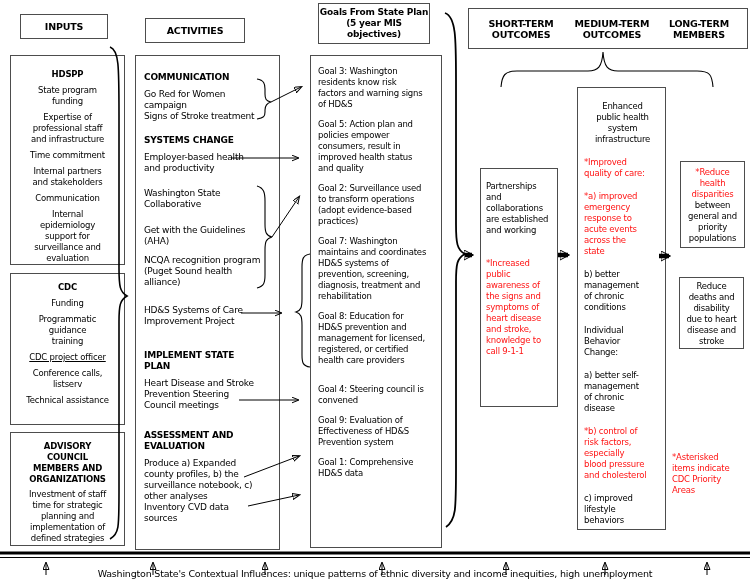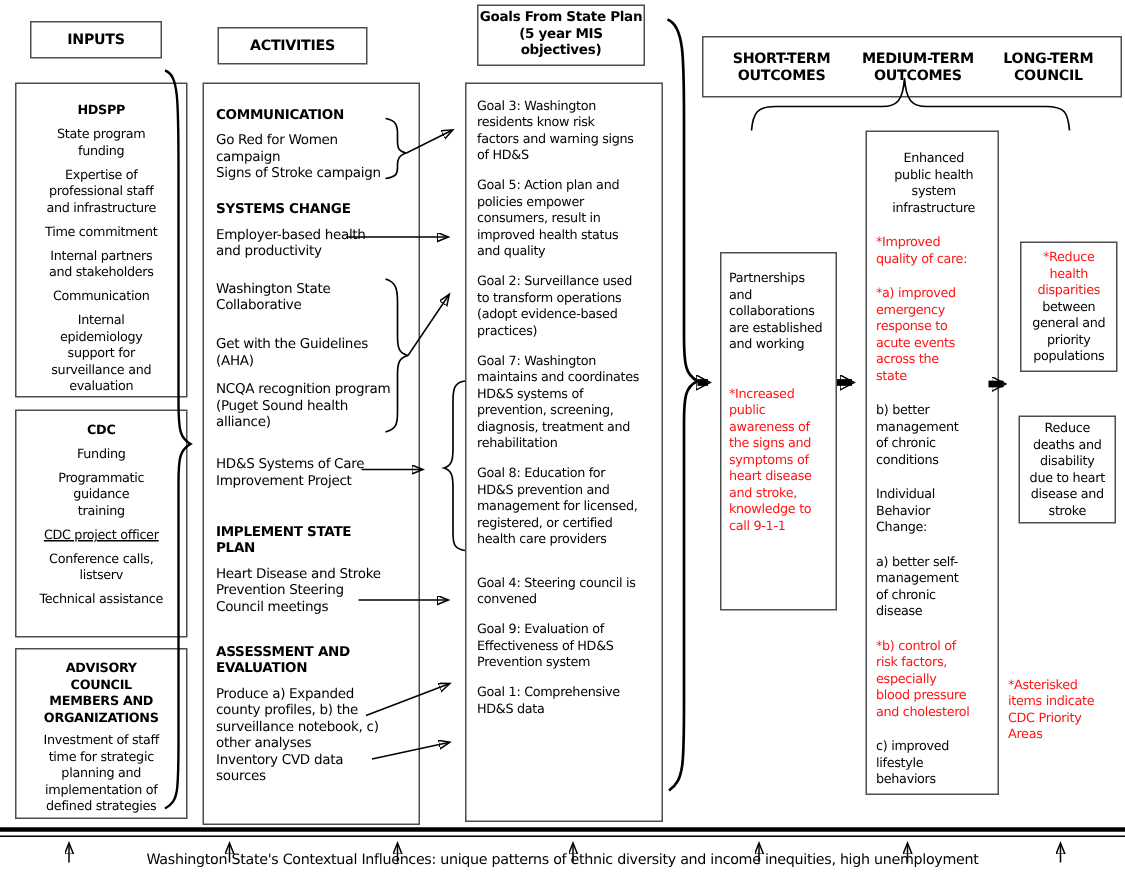--- a/index.html
+++ b/index.html
@@ -27,27 +27,27 @@
     <span class="t">INPUTS</span>
   </div>
   <div class="abs hdrbox" style="left:145px;top:18px;width:100px;height:25px;">
     <span class="t">ACTIVITIES</span>
   </div>
   <div class="abs hdrbox" style="left:318px;top:3px;width:112px;height:41px;font-weight:bold;font-size:9px;">
     <span class="t">Goals From State Plan
 (5 year MIS
 objectives)</span>
   </div>
-  <div class="abs hdrbox" style="left:468px;top:24px;width:280px;height:41px;justify-content:space-between;padding:0 10px;">
+  <div class="abs hdrbox" style="left:468px;top:8px;width:280px;height:41px;justify-content:space-between;padding:0 10px;">
     <span class="t" style="width:86px;">SHORT-TERM
 OUTCOMES</span>
     <span class="t" style="width:100px;">MEDIUM-TERM
 OUTCOMES</span>
     <span class="t" style="width:78px;">LONG-TERM
-COUNCIL</span>
+MEMBERS</span>
   </div>
 
   <div class="abs box small ctr" style="left:10px;top:55px;width:115px;height:210px;padding:13px 8px 0;">
     <div class="bold t">HDSPP</div>
     <div class="t" style="margin-top:5px;">State program
 funding</div>
     <div class="t" style="margin-top:5px;">Expertise of
 professional staff
 and infrastructure</div>
     <div class="t" style="margin-top:5px;">Time commitment</div>
@@ -82,21 +82,21 @@
 time for strategic
 planning and
 implementation of
 defined strategies</div>
   </div>
 
   <div class="abs box" style="left:135px;top:55px;width:145px;height:495px;padding:16px 8px 0;">
     <div class="bold t">COMMUNICATION</div>
     <div class="t" style="margin-top:6px;">Go Red for Women
 campaign</div>
-    <div class="t">Signs of Stroke campaign</div>
+    <div class="t">Signs of Stroke treatment</div>
 
     <div class="bold t" style="margin-top:13px;">SYSTEMS CHANGE</div>
     <div class="t" style="margin-top:6px;">Employer-based health
 and productivity</div>
     <div class="t" style="margin-top:14px;">Washington State
 Collaborative</div>
     <div class="t" style="margin-top:15px;">Get with the Guidelines
 (AHA)</div>
     <div class="t" style="margin-top:8px;">NCQA recognition program
 (Puget Sound health

